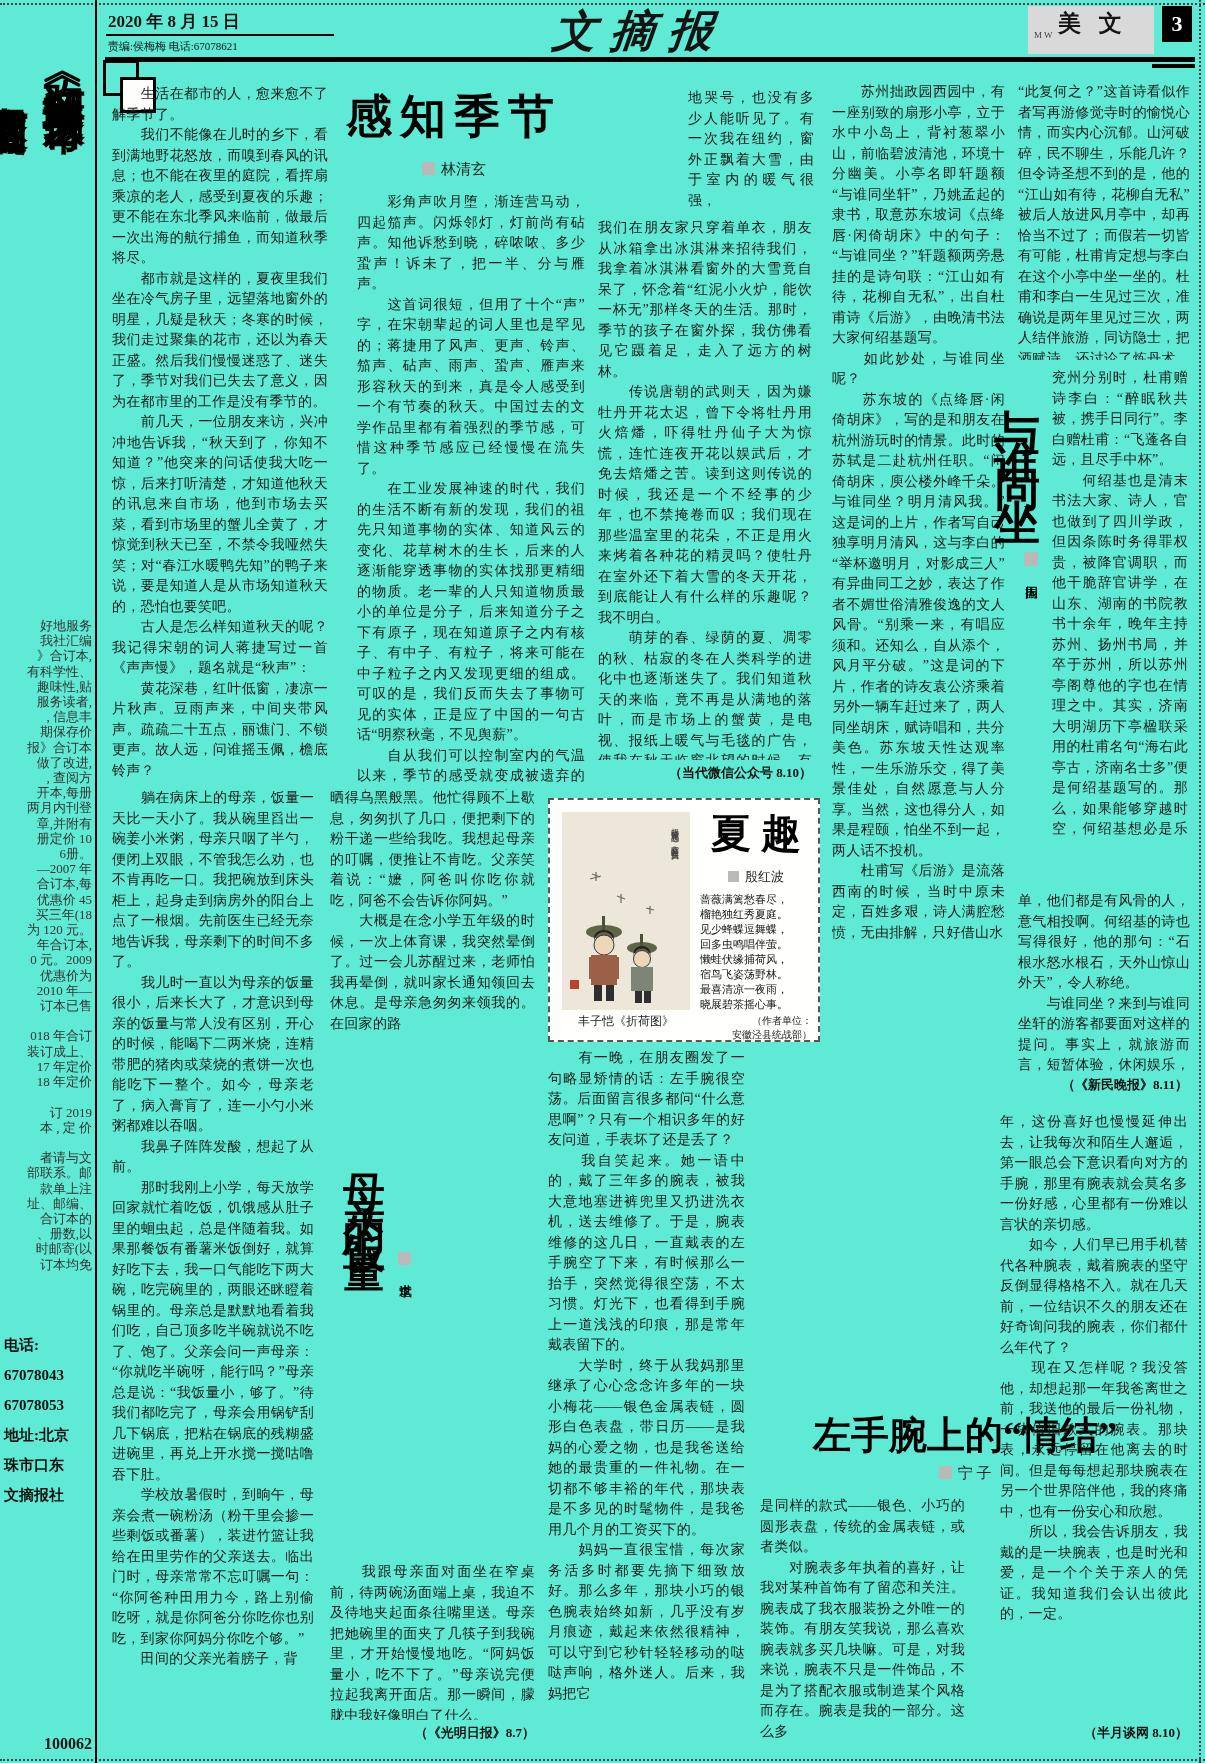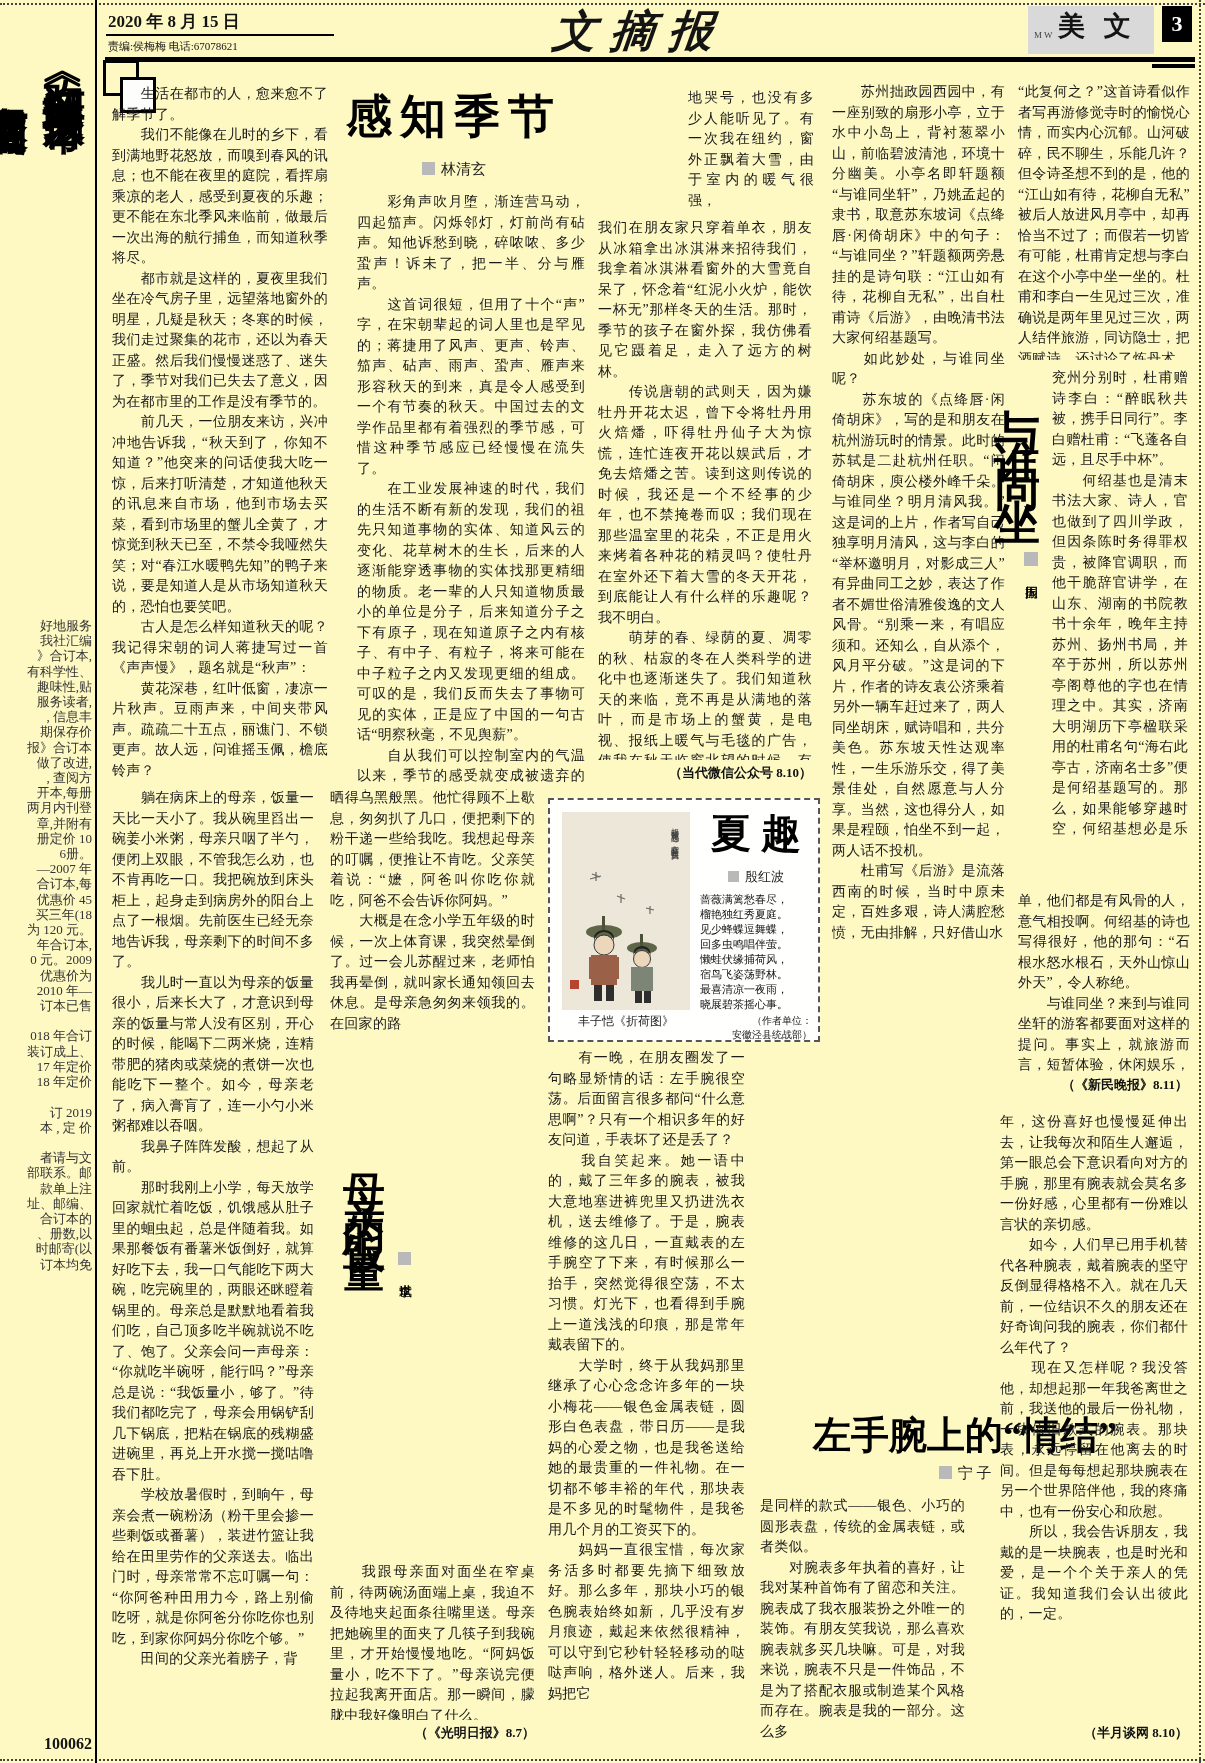--- a/index.html
+++ b/index.html
@@ -1,16 +1,16 @@
 <!DOCTYPE html>
 <html lang="zh"><head>
 <meta charset="utf-8">
 <style>
   html,body{margin:0;padding:0;background:#888;}
-  #page{position:relative;width:1205px;height:1763px;background:#fef9c3;margin:0 auto;
+  #page{position:relative;width:1205px;height:1763px;background:#5eead4;margin:0 auto;
         font-family:"Liberation Serif","DejaVu Serif",serif;color:#141414;overflow:hidden;}
   .abs{position:absolute;}
   .flow{white-space:pre-wrap;text-align:justify;overflow:hidden;
         font-size:14px;line-height:20.5px;letter-spacing:.3px;color:#1a1a1a;}
   .src{font-size:13px;text-align:right;color:#111;font-weight:bold;}
   .vtitle{writing-mode:vertical-rl;text-orientation:upright;font-weight:bold;color:#000;}
   .htitle{font-weight:bold;color:#000;white-space:nowrap;}
   .byline{font-size:15px;color:#222;white-space:nowrap;}
   .sq{display:inline-block;width:13px;height:13px;background:#b9b9b9;vertical-align:-1px;margin-right:6px;}
   .dotted-h{border-top:2px dotted #444;height:0;}
@@ -29,21 +29,21 @@
   <div class="abs dotted-h" style="left:0;top:3px;width:1205px;"></div>
   <div class="abs dotted-v" style="left:1199px;top:0;height:1763px;"></div>
   <div class="abs dotted-h" style="left:0;top:1759px;width:1205px;"></div>
 
   <div class="abs" style="left:108px;top:10px;width:240px;font-size:17px;font-weight:bold;">2020 年 8 月 15 日</div>
   <div class="abs rule" style="left:106px;top:34px;width:228px;height:2px;"></div>
   <div class="abs" style="left:108px;top:39px;width:240px;font-size:11px;">责编:侯梅梅  电话:67078621</div>
   <div class="abs" style="left:480px;top:2px;width:320px;height:54px;text-align:center;font-size:44px;font-weight:900;font-style:italic;letter-spacing:14px;transform:skewX(-6deg);">文摘报</div>
   <div class="abs" style="left:1028px;top:6px;width:126px;height:48px;background:#d9d9d9;"></div>
   <div class="abs" style="left:1034px;top:30px;font-size:9px;color:#444;">M W</div>
-  <div class="abs" style="left:1058px;top:8px;width:96px;font-size:27px;font-weight:bold;letter-spacing:6px;">美 文</div>
+  <div class="abs" style="left:1058px;top:8px;width:96px;font-size:23px;font-weight:bold;letter-spacing:6px;">美 文</div>
   <div class="abs" style="left:1162px;top:6px;width:30px;height:36px;background:#000;color:#fff;font-size:22px;font-weight:bold;text-align:center;line-height:36px;">3</div>
   <div class="abs rule" style="left:105px;top:57px;width:1090px;height:5px;"></div>
   <div class="abs rule" style="left:1152px;top:64px;width:43px;height:4px;"></div>
 
   <div class="abs corner" style="left:103px;top:60px;width:30px;height:30px;"></div>
   <div class="abs corner" style="left:120px;top:77px;width:30px;height:30px;background:#fdfdfb;"></div>
 
   <div class="abs rule" style="left:95px;top:0;width:2px;height:1763px;"></div>
   <div class="abs vtitle" style="left:-26px;top:70px;height:1100px;font-size:46px;overflow:hidden;color:#000;">订阅文摘报合订本</div>
   <div class="abs vtitle" style="left:36px;top:46px;height:575px;font-size:42px;letter-spacing:3px;">欢迎订阅《文摘报》合订本</div>
@@ -85,20 +85,28 @@
       <div class="adline">&nbsp;</div>
       <div class="adline">者请与文</div>
       <div class="adline">部联系。邮</div>
       <div class="adline">款单上注</div>
       <div class="adline">址、邮编、</div>
       <div class="adline">合订本的</div>
       <div class="adline">、册数,以</div>
       <div class="adline">时邮寄(以</div>
       <div class="adline">订本均免</div>
     </div>
+  <div class="abs" style="left:4px;top:1330px;width:90px;">
+      <div class="contactline">电话:</div>
+      <div class="contactline">67078043</div>
+      <div class="contactline">67078053</div>
+      <div class="contactline">地址:北京</div>
+      <div class="contactline">珠市口东</div>
+      <div class="contactline">文摘报社</div>
+    </div>
   <div class="abs" style="left:4px;top:1735px;width:88px;font-size:16px;font-weight:bold;text-align:right;">100062</div>
 
   <div class="abs htitle" style="left:336px;top:86px;width:236px;font-size:46px;letter-spacing:8px;text-align:center;">感知季节</div>
   <div class="abs byline" style="left:336px;top:160px;width:236px;text-align:center;"><span class="sq"></span><span>林清玄</span></div>
   <div class="abs flow" style="left:112px;top:84px;width:216px;height:700px;">　　生活在都市的人，愈来愈不了解季节了。
 　　我们不能像在儿时的乡下，看到满地野花怒放，而嗅到春风的讯息；也不能在夜里的庭院，看挥扇乘凉的老人，感受到夏夜的乐趣；更不能在东北季风来临前，做最后一次出海的航行捕鱼，而知道秋季将尽。
 　　都市就是这样的，夏夜里我们坐在冷气房子里，远望落地窗外的明星，几疑是秋天；冬寒的时候，我们走过聚集的花市，还以为春天正盛。然后我们慢慢迷惑了、迷失了，季节对我们已失去了意义，因为在都市里的工作是没有季节的。
 　　前几天，一位朋友来访，兴冲冲地告诉我，“秋天到了，你知不知道？”他突来的问话使我大吃一惊，后来打听清楚，才知道他秋天的讯息来自市场，他到市场去买菜，看到市场里的蟹儿全黄了，才惊觉到秋天已至，不禁令我哑然失笑；对“春江水暖鸭先知”的鸭子来说，要是知道人是从市场知道秋天的，恐怕也要笑吧。
 　　古人是怎么样知道秋天的呢？我记得宋朝的词人蒋捷写过一首《声声慢》，题名就是“秋声”：
 　　黄花深巷，红叶低窗，凄凉一片秋声。豆雨声来，中间夹带风声。疏疏二十五点，丽谯门、不锁更声。故人远，问谁摇玉佩，檐底铃声？</div>

